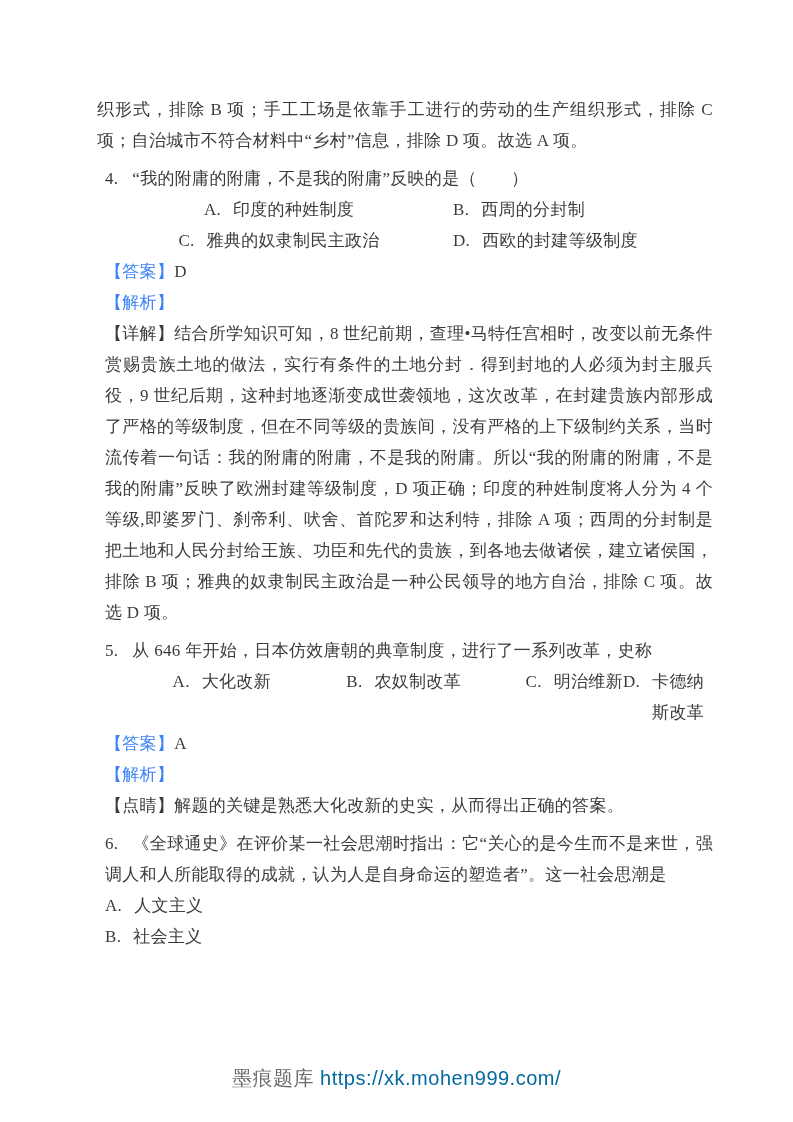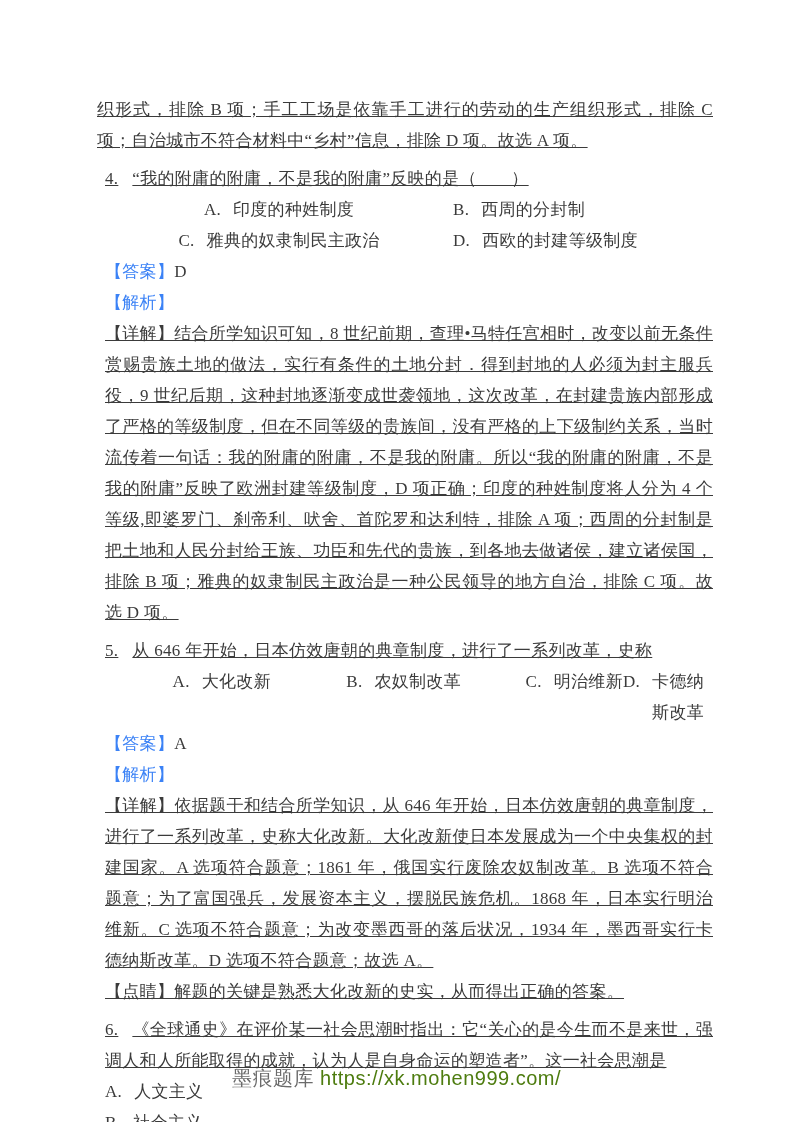--- a/index.html
+++ b/index.html
@@ -26,21 +26,20 @@
     left: 97px;
     top: 94px;
     width: 616px;
     font-size: 17px;
     line-height: 31px;
     letter-spacing: 0.3px;
   }
   .para {
     text-align: justify;
     margin: 0;
-    text-decoration: underline;
   }
   .para:last-line { text-align: left; }
   .q-block { margin-top: 7px; margin-left: 8px; }
   .q-num { margin-right: 14px; }
   .opt-row { text-align: left; }
   .opt-first { display: inline-block; width: 348px; vertical-align: top; text-align: center; }
   .opt-label { padding-right: 12px; }
   .opt-row-4 { width: 599px; text-align: right; }
   .opt-w1 { display: inline-block; width: 158px; vertical-align: top; }
   .opt-w2 { display: inline-block; width: 190px; vertical-align: top; }
@@ -52,21 +51,21 @@
     left: 0;
     top: 1061px;
     width: 793px;
     text-align: center;
     font-family: "Liberation Sans", "DejaVu Sans", sans-serif;
     font-size: 20px;
     line-height: 34px;
     color: #6b6b6b;
     letter-spacing: 0.5px;
   }
-  .footer a { color: #4d7c0f; text-decoration: none; }
+  .footer a { color: #0369a1; text-decoration: none; }
 </style>
 </head>
 <body>
 
 <div class="page">
   <div class="content">
 
     <p class="para">织形式，排除 B 项；手工工场是依靠手工进行的劳动的生产组织形式，排除 C 项；自治城市不符合材料中“乡村”信息，排除 D 项。故选 A 项。</p>
 
     <div class="q-block">
@@ -80,21 +79,20 @@
       <div class="ans-line"><span class="accent">【答案】</span><span>D</span></div>
       <div class="ans-line"><span class="accent">【解析】</span></div>
       <p class="para">【详解】结合所学知识可知，8 世纪前期，查理•马特任宫相时，改变以前无条件赏赐贵族土地的做法，实行有条件的土地分封．得到封地的人必须为封主服兵役，9 世纪后期，这种封地逐渐变成世袭领地，这次改革，在封建贵族内部形成了严格的等级制度，但在不同等级的贵族间，没有严格的上下级制约关系，当时流传着一句话：我的附庸的附庸，不是我的附庸。所以“我的附庸的附庸，不是我的附庸”反映了欧洲封建等级制度，D 项正确；印度的种姓制度将人分为 4 个等级,即婆罗门、刹帝利、吠舍、首陀罗和达利特，排除 A 项；西周的分封制是把土地和人民分封给王族、功臣和先代的贵族，到各地去做诸侯，建立诸侯国，排除 B 项；雅典的奴隶制民主政治是一种公民领导的地方自治，排除 C 项。故选 D 项。</p>
     </div>
 
     <div class="q-block">
       <p class="para"><span class="q-num">5.</span><span>从 646 年开始，日本仿效唐朝的典章制度，进行了一系列改革，史称</span></p>
       <div class="opt-row-4"><span class="opt-w1"><span class="opt-label">A.</span><span>大化改新</span></span><span class="opt-w2"><span class="opt-label">B.</span><span>农奴制改革</span></span><span class="opt-w3"><span class="opt-label">C.</span><span>明治维新</span></span><span><span class="opt-label">D.</span><span>卡德纳斯改革</span></span></div>
       <div class="ans-line"><span class="accent">【答案】</span><span>A</span></div>
       <div class="ans-line"><span class="accent">【解析】</span></div>
-      <p class="para">【详解】依据题干和结合所学知识，从 646 年开始，日本仿效唐朝的典章制度，进行了一系列改革，史称大化改新。大化改新使日本发展成为一个中央集权的封建国家。A 选项符合题意；1861 年，俄国实行废除农奴制改革。B 选项不符合题意；为了富国强兵，发展资本主义，摆脱民族危机。1868 年，日本实行明治维新。C 选项不符合题意；为改变墨西哥的落后状况，1934 年，墨西哥实行卡德纳斯改革。D 选项不符合题意；故选 A。</p>
       <p class="para">【点睛】解题的关键是熟悉大化改新的史实，从而得出正确的答案。</p>
     </div>
 
     <div class="q-block">
       <p class="para"><span class="q-num">6.</span><span>《全球通史》在评价某一社会思潮时指出：它“关心的是今生而不是来世，强调人和人所能取得的成就，认为人是自身命运的塑造者”。这一社会思潮是</span></p>
       <div class="opt-row"><span><span class="opt-label">A.</span><span>人文主义</span></span></div>
       <div class="opt-row"><span><span class="opt-label">B.</span><span>社会主义</span></span></div>
     </div>
 
   </div>

